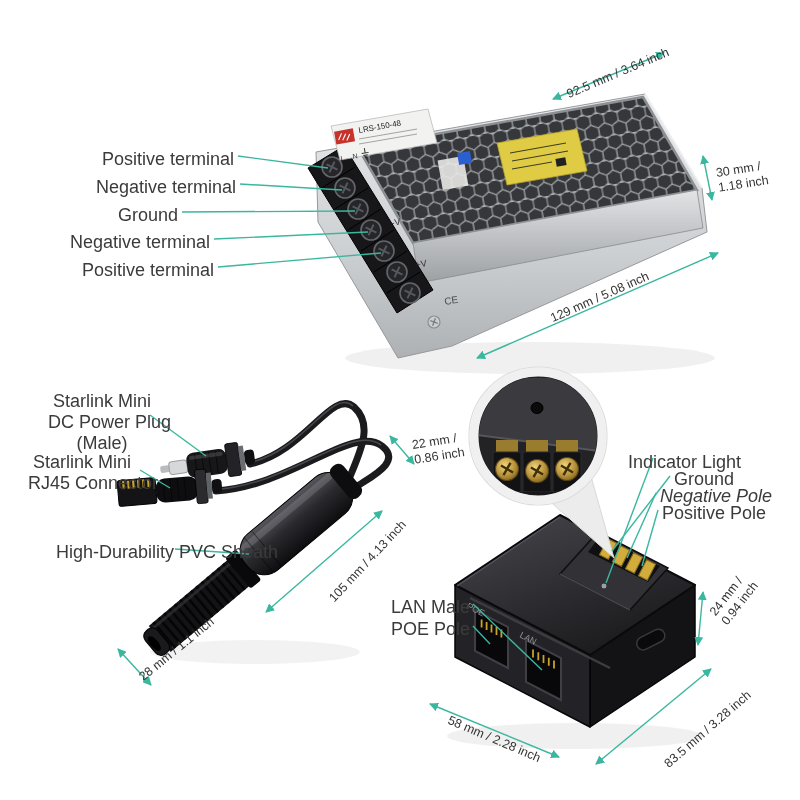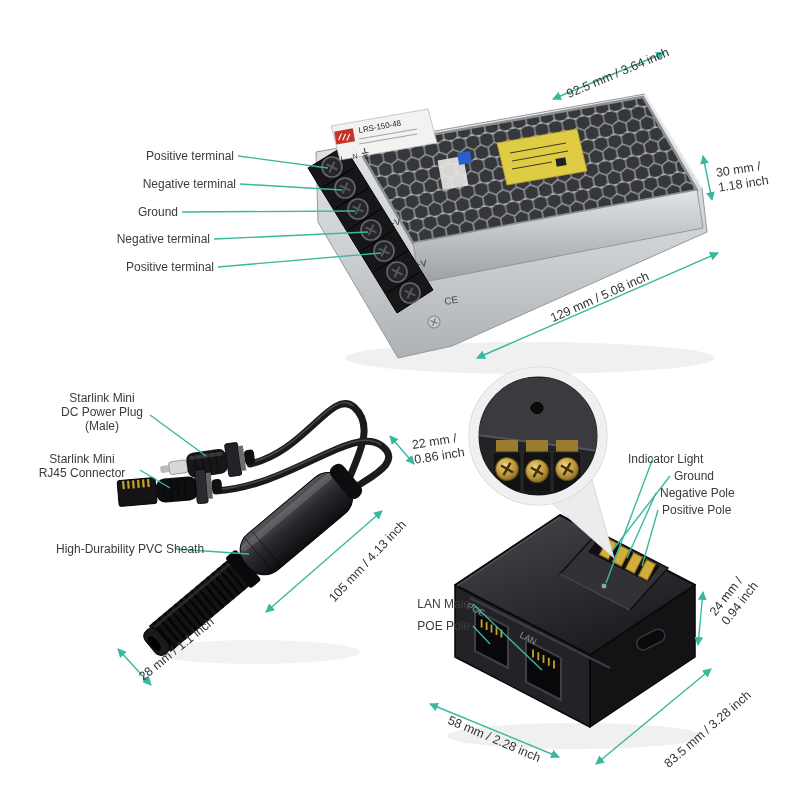--- a/index.html
+++ b/index.html
@@ -1,20 +1,20 @@
 <!DOCTYPE html>
 <html><head>
 <meta charset="utf-8">
 <style>
   html,body{margin:0;padding:0;width:800px;height:800px;background:#fff;overflow:hidden;
     font-family:"Liberation Sans",sans-serif;}
   .canvas{position:absolute;left:0;top:0;width:800px;height:800px;background:#fff;}
   svg.scene{position:absolute;left:0;top:0;}
   svg text{font-family:"Liberation Sans",sans-serif;}
-  .lbl{position:absolute;font-size:12px;color:#3b3b3b;line-height:1.17;white-space:nowrap;}
+  .lbl{position:absolute;font-size:18px;color:#3b3b3b;line-height:1.17;white-space:nowrap;}
   .dim{position:absolute;font-size:12.5px;color:#343434;line-height:1.22;white-space:nowrap;}
   .ln{display:block;}
   .center{text-align:center;}
   .right{text-align:right;}
 </style>
 </head>
 <body>
 
 <div class="canvas">
 
@@ -295,21 +295,21 @@
 
 <div class="dim" style="left:413px;top:434px;transform:rotate(-9deg);">
   <span class="ln">22 mm /</span>
   <span class="ln">0.86 inch</span>
 </div>
 <div class="dim center" style="left:283px;top:554px;width:170px;transform:rotate(-47deg);">105 mm / 4.13 inch</div>
 <div class="dim center" style="left:117px;top:642px;width:120px;transform:rotate(-39deg);">28 mm / 1.1 inch</div>
 
 <div class="lbl" style="left:628px;top:452px;">Indicator Light</div>
 <div class="lbl" style="left:674px;top:469px;">Ground</div>
-<div class="lbl" style="left:660px;top:486px;">Negative Pole</div>
+<div class="lbl" style="left:660px;top:486px;font-style:italic;">Negative Pole</div>
 <div class="lbl" style="left:662px;top:503px;">Positive Pole</div>
 <div class="lbl right" style="right:330px;top:597px;">LAN Male</div>
 <div class="lbl right" style="right:330px;top:619px;">POE Pole</div>
 
 <div class="dim" style="left:709px;top:584px;transform:rotate(-52deg);">
   <span class="ln">24 mm /</span>
   <span class="ln">0.94 inch</span>
 </div>
 <div class="dim center" style="left:419px;top:732px;width:150px;transform:rotate(23deg);">58 mm / 2.28 inch</div>
 <div class="dim center" style="left:633px;top:722px;width:150px;transform:rotate(-41deg);">83.5 mm / 3.28 inch</div>

